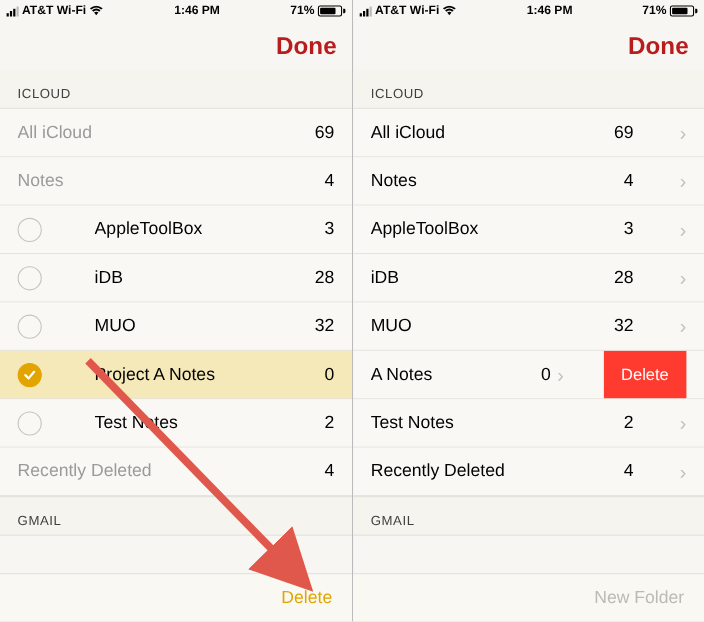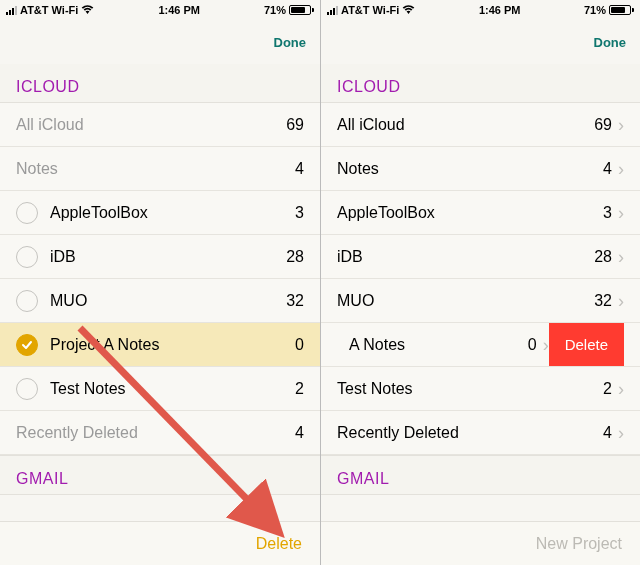--- a/index.html
+++ b/index.html
@@ -11,38 +11,38 @@
   .sb-left, .sb-right { display: flex; align-items: center; gap: 3px; }
   .sig { display: inline-flex; align-items: flex-end; gap: 1px; }
   .sig i { width: 2px; background: #000; display: inline-block; }
   .sig i:nth-child(1){height:3px} .sig i:nth-child(2){height:5px} .sig i:nth-child(3){height:7px} .sig i:nth-child(4){height:9px;background:#bbb}
   .wifi { width: 13px; height: 10px; }
   .bat { display:inline-flex; align-items:center; gap:1px;}
   .bat-body { width: 22px; height: 10px; border:1px solid #000; border-radius:2px; position:relative; }
   .bat-fill { position:absolute; left:1px; top:1px; bottom:1px; width:70%; background:#000; border-radius:1px;}
   .bat-tip { width:2px; height:4px; background:#000; border-radius:0 1px 1px 0;}
   .navbar { height: 44px; display:flex; align-items:center; justify-content:flex-end; padding:0 14px; }
-  .done { color:#0f766e; font-size:13px; font-weight:600; }
+  .done { color:#b91c1c; font-size:22px; font-weight:600; }
   .title { font-size: 30px; font-weight: 700; color:#000; padding: 4px 16px 10px 16px; letter-spacing: -0.5px; }
   .list { flex:1; overflow:hidden; }
-  .section-header { font-size:16px; color:#a21caf; letter-spacing:0.5px; padding: 14px 16px 6px 16px; border-top:1px solid #e3e1db; border-bottom:1px solid #e3e1db; background:#f5f4ef; text-transform:uppercase;}
+  .section-header { font-size:12px; color:#404040; letter-spacing:0.5px; padding: 14px 16px 6px 16px; border-top:1px solid #e3e1db; border-bottom:1px solid #e3e1db; background:#f5f4ef; text-transform:uppercase;}
   .section-header.first { border-top:none; }
-  .row { display:flex; align-items:center; height:44px; padding:0 16px; border-bottom:1px solid #e6e4de; background:#f9f8f4; font-size:16px; color:#808080;}
+  .row { display:flex; align-items:center; height:44px; padding:0 16px; border-bottom:1px solid #e6e4de; background:#f9f8f4; font-size:16px; color:#808080;gap:36px;}
   .row .label { flex:1; overflow:hidden; text-overflow:ellipsis; white-space:nowrap;}
   .row .count { color:#000000; font-size:16px; min-width:20px; text-align:right;}
   .row .chev { color:#c2c1bd; margin-left:6px; font-size:18px; line-height:1;}
   .row.selectable .label { color:#000; }
   .row.dimmed .label { color:#9a9a9a; }
   .radio { width:22px; height:22px; border-radius:50%; border:1.5px solid #c5c4c0; margin-right:12px; flex-shrink:0; display:flex; align-items:center; justify-content:center;}
   .radio.checked { background:#e2a500; border-color:#e2a500; }
   .radio.checked svg { display:block; }
   .radio svg { display:none; }
   .row.highlight { background:#f6e9b9; }
   .row.swiped { padding-left:0; }
-  .row.swiped .label-wrap { flex:1; display:flex; align-items:center; padding-left:28px; height:100%; min-width:0;justify-content:flex-end;}
+  .row.swiped .label-wrap { flex:1; display:flex; align-items:center; padding-left:16px; height:100%; min-width:0;justify-content:flex-end;}
   .row.swiped .label-wrap .label { flex:1; }
   .delete-swipe { background:#ff3b30; color:#fff; height:100%; display:flex; align-items:center; justify-content:center; padding:0 16px; font-size:15px; }
   .toolbar { height:44px; border-top:1px solid #e2e0da; display:flex; align-items:center; justify-content:flex-end; padding:0 18px; background:#f9f8f3;}
   .toolbar .tbtn { font-size:16px; }
   .toolbar .tbtn.primary { color:#e2a500; font-weight:500;}
   .toolbar .tbtn.disabled { color:#bcbab4; }
   .arrow-overlay { position:absolute; pointer-events:none; }
 </style>
 </head>
 <body>
@@ -209,15 +209,15 @@
     <div class="row selectable">
       <span class="label">Recently Deleted</span>
       <span class="count">4</span>
       <span class="chev">›</span>
     </div>
 
     <div class="section-header">GMAIL</div>
 
   </div>
   <div class="toolbar">
-    <span class="tbtn disabled">New Project</span>
+    <span class="tbtn disabled">New Folder</span>
   </div>
 </div>
 
 </body></html>

